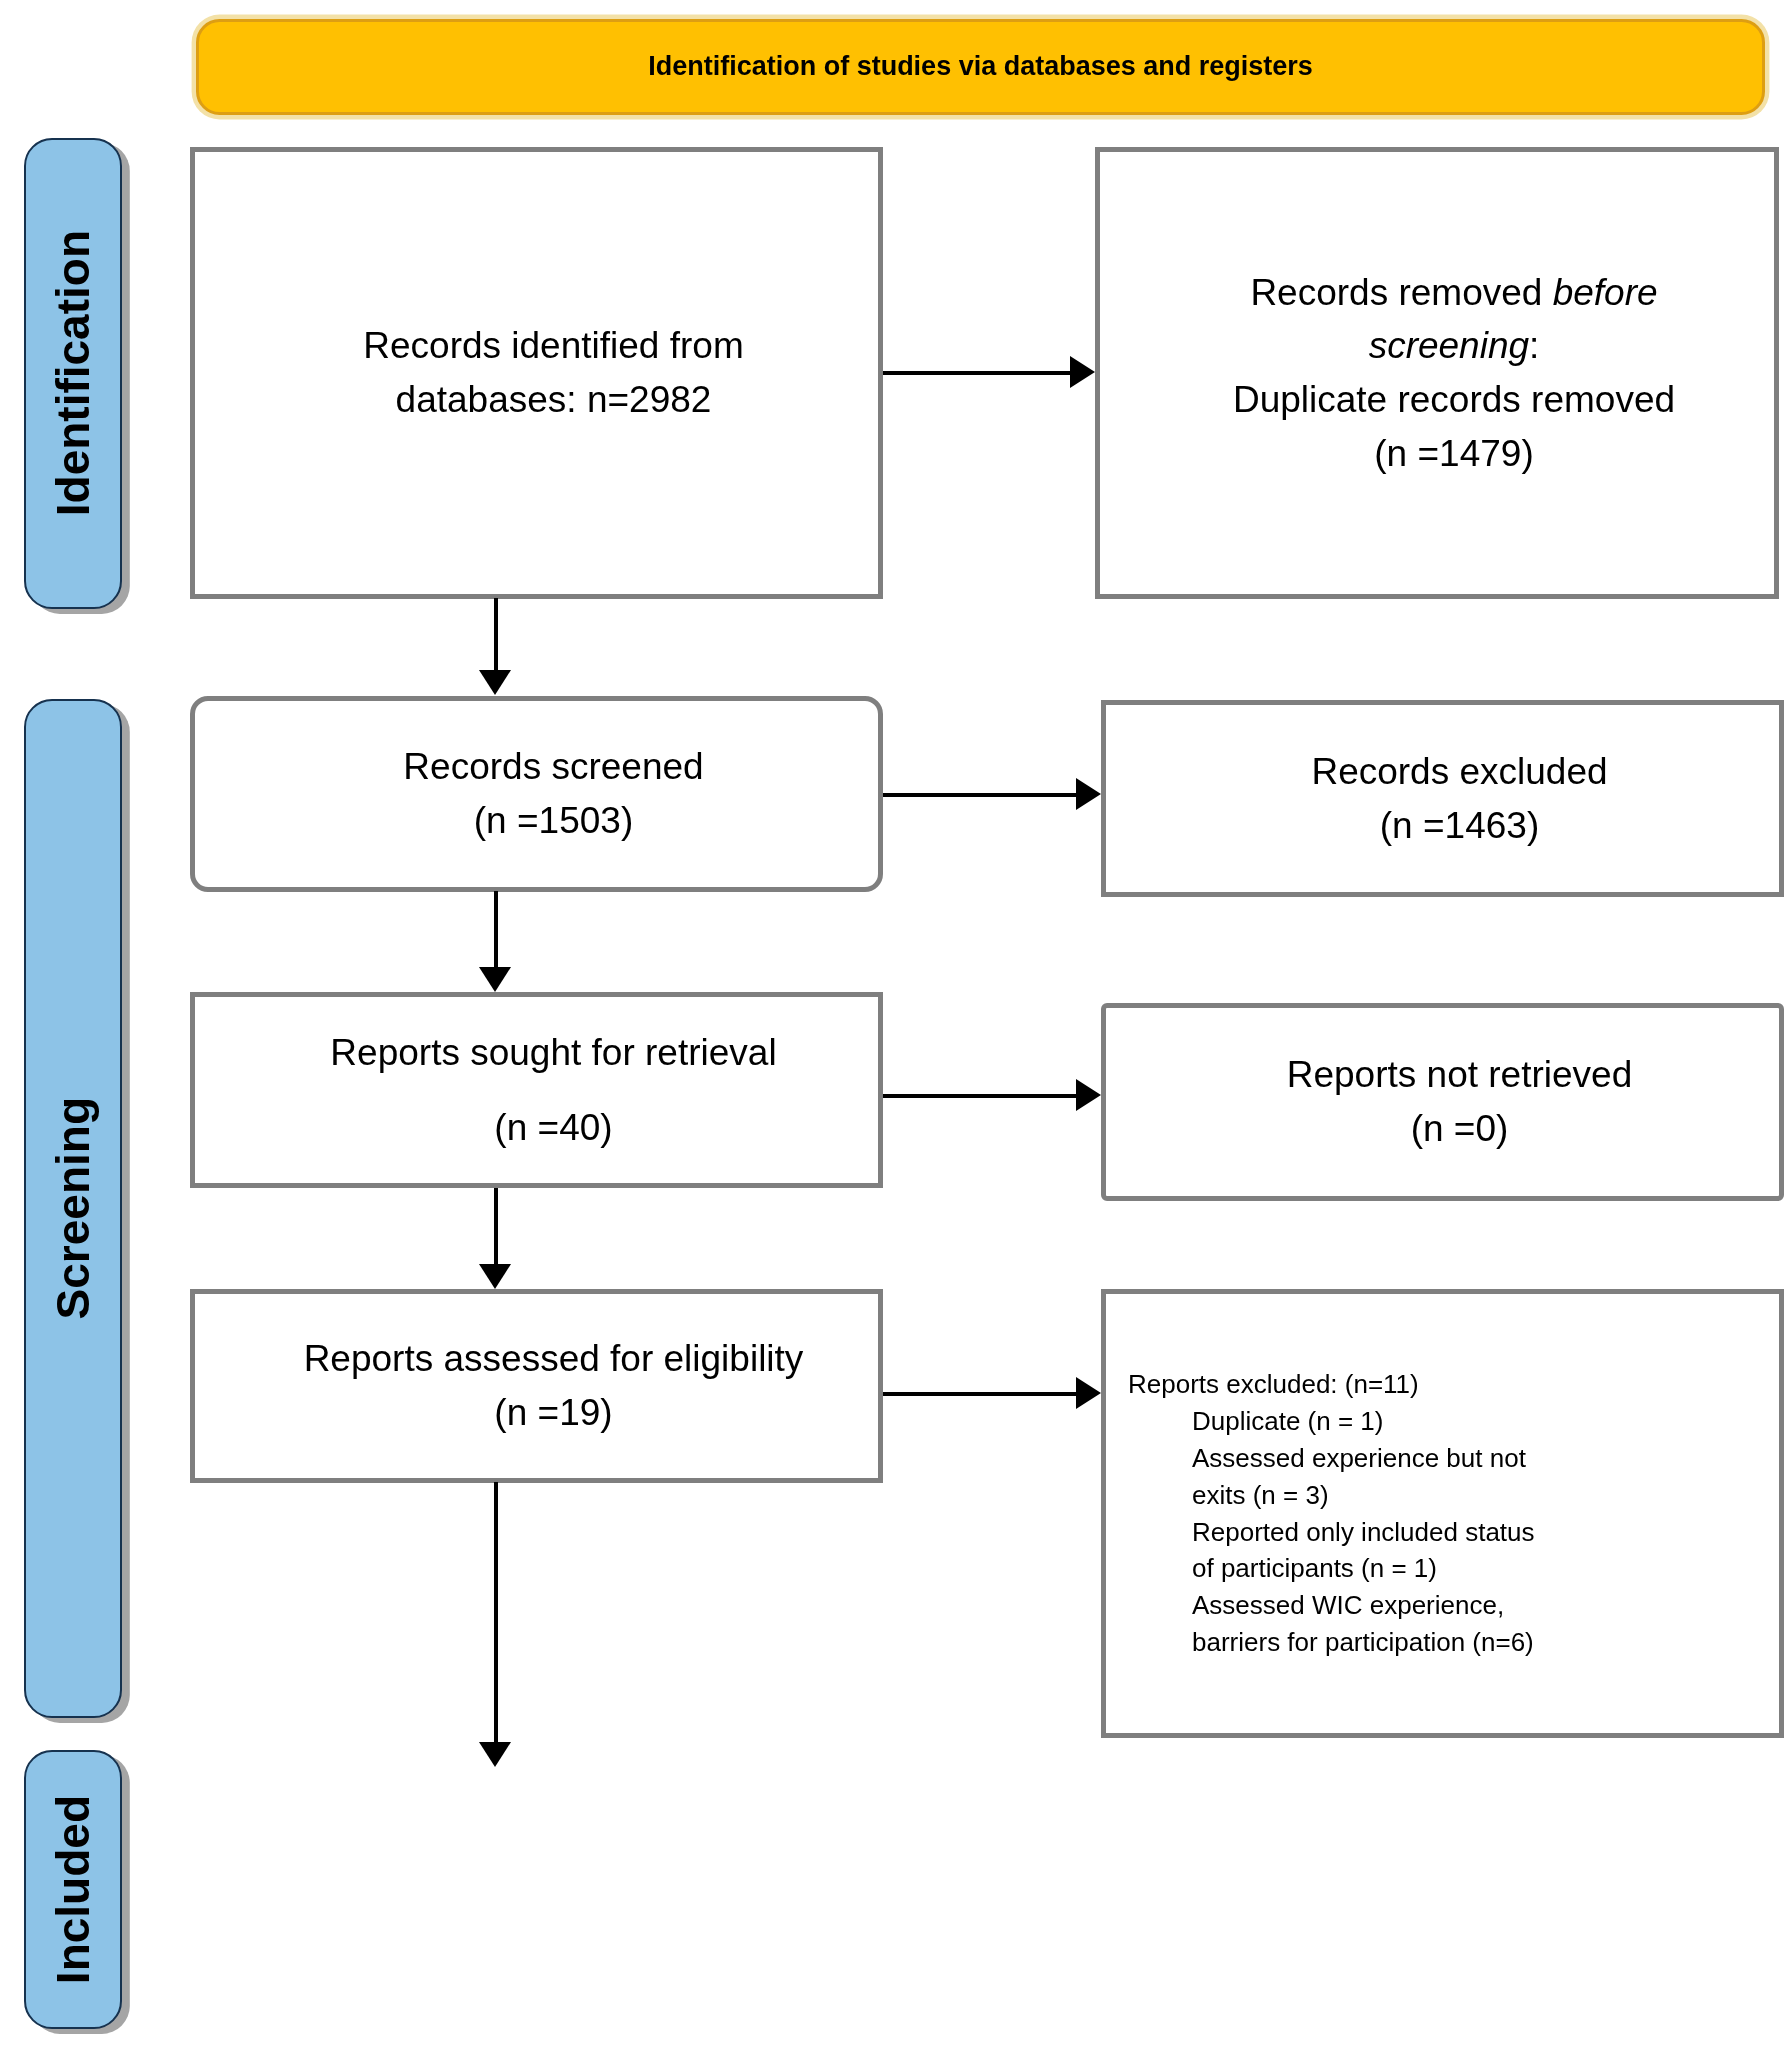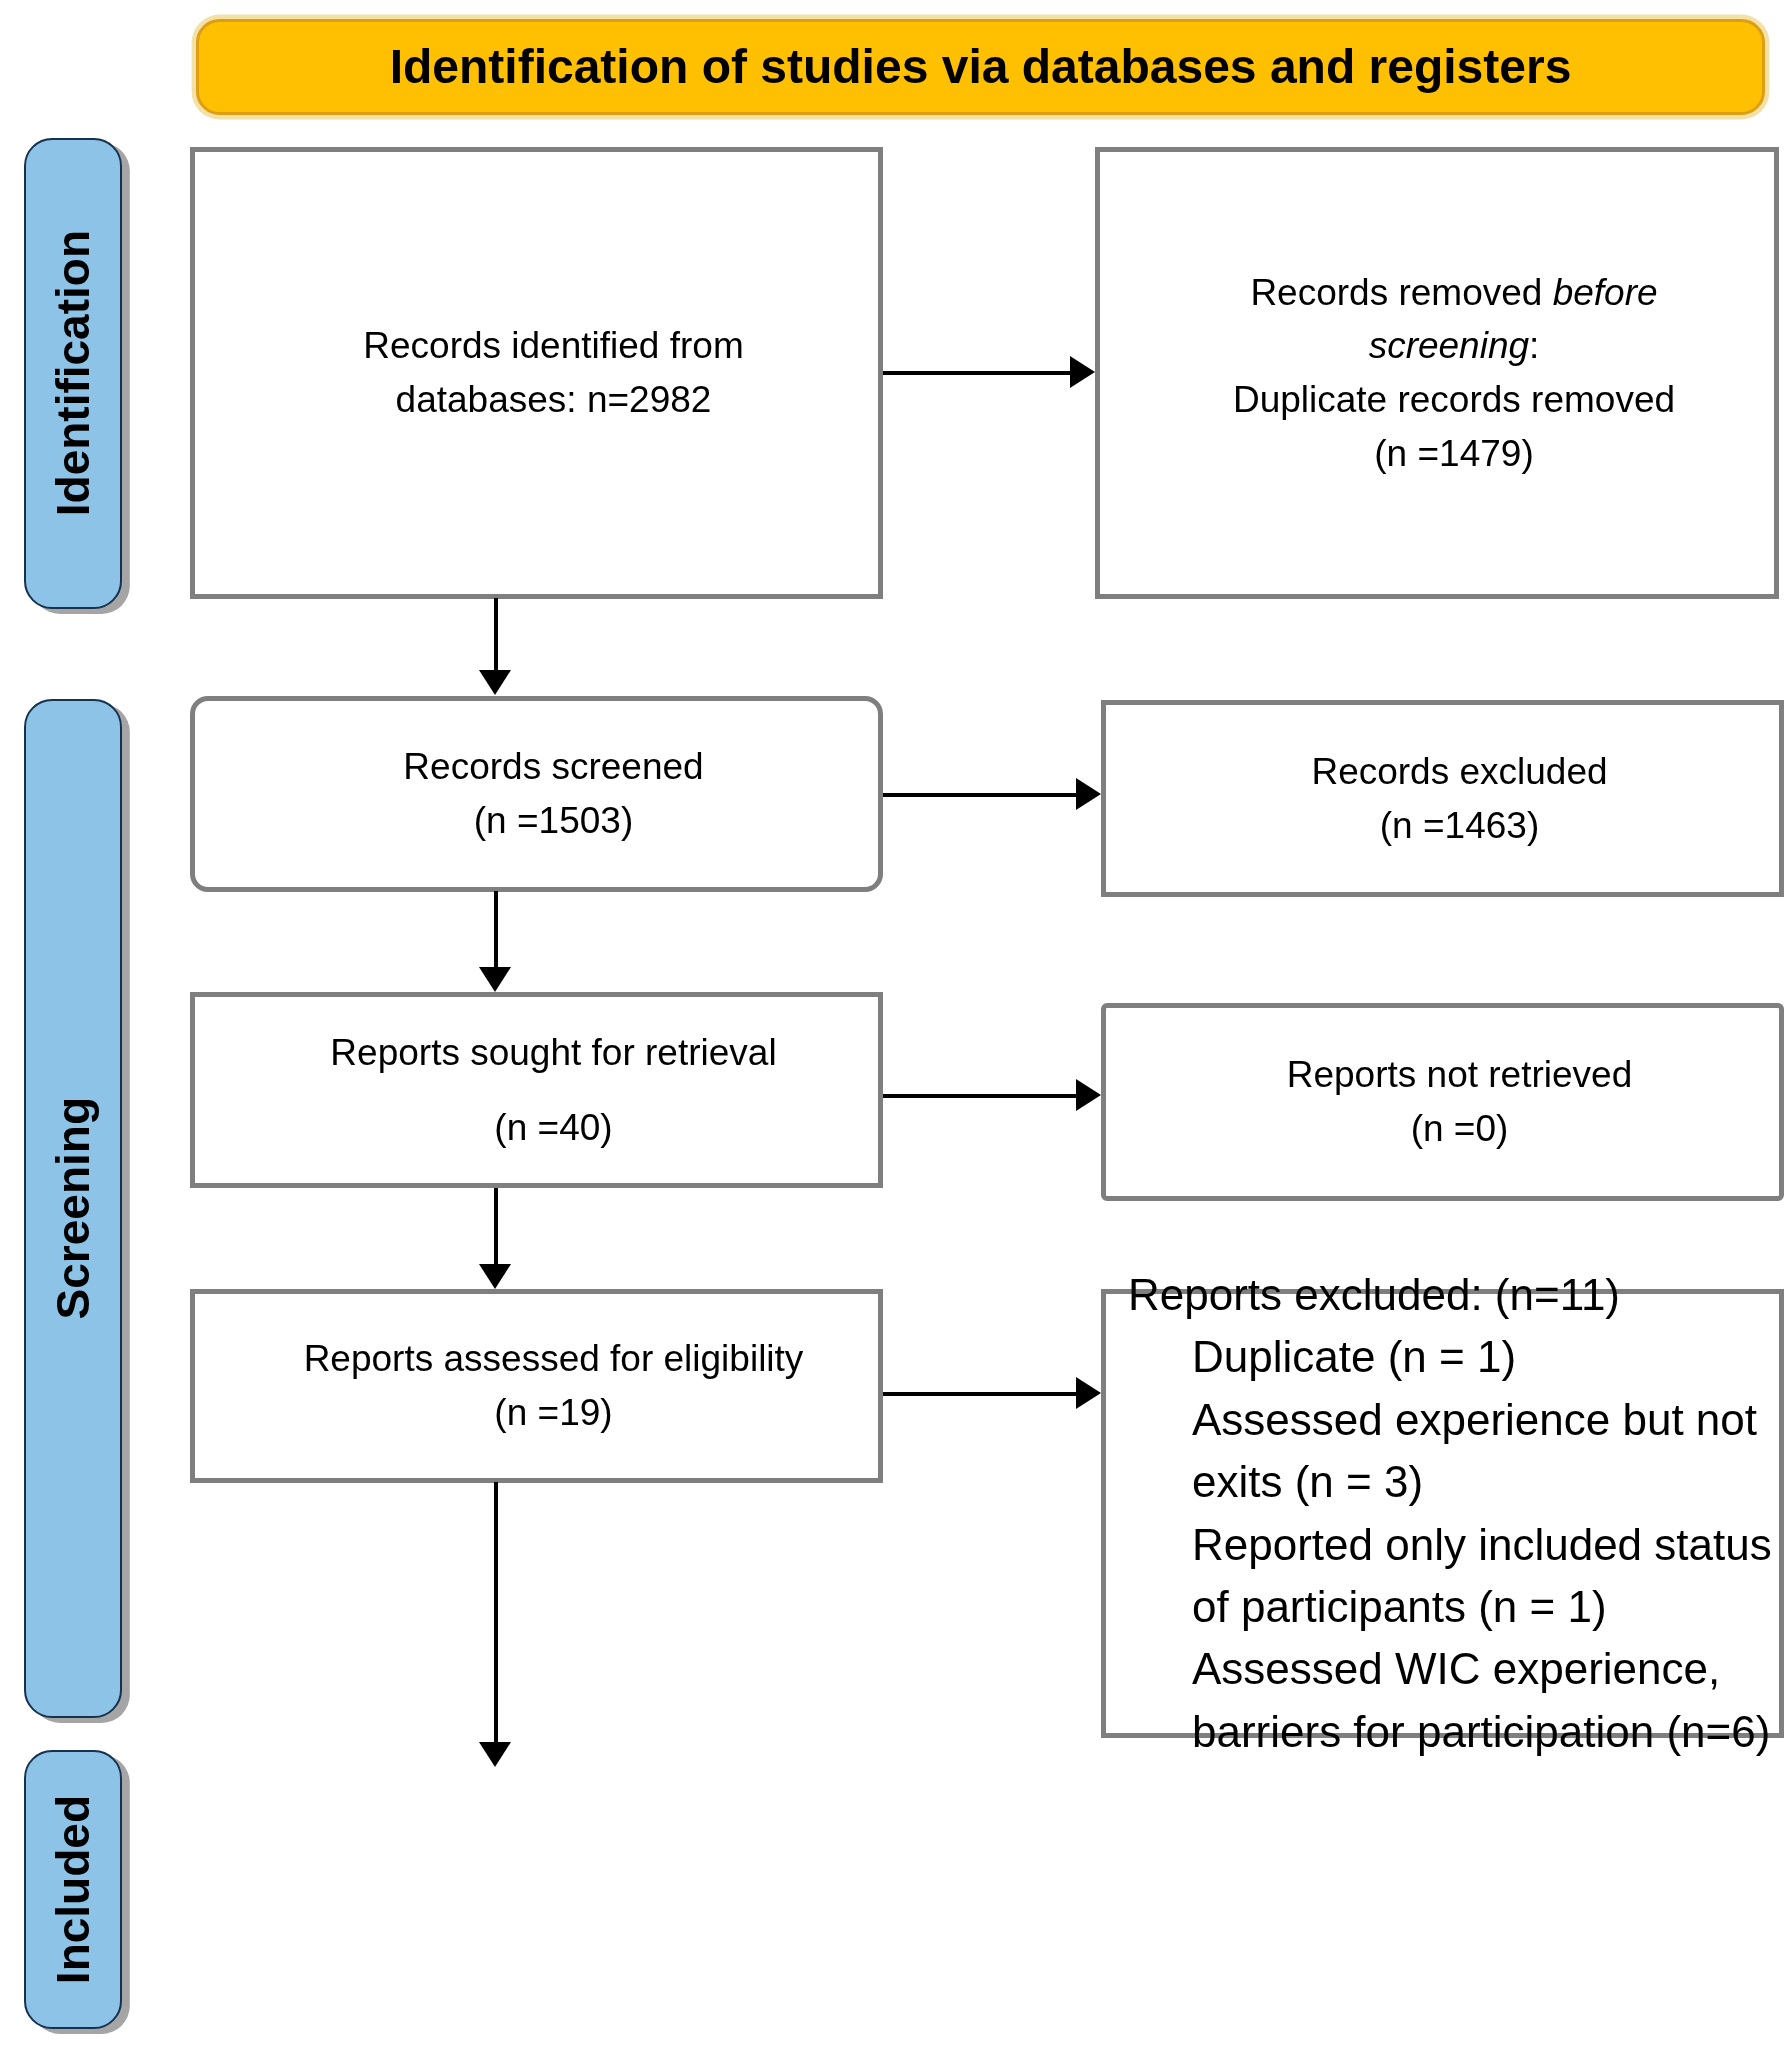--- a/index.html
+++ b/index.html
@@ -15,21 +15,21 @@
   }
 
   
   .banner {
     position:absolute; left:196px; top:18.6px; width:1569px; height:96px;
     background:var(--banner-fill);
     border:3.4px solid var(--banner-border);
     box-shadow:0 0 0 4.4px var(--banner-glow);
     border-radius:23.5px;
     display:flex; align-items:center; justify-content:center;
-    font-size:48px; font-weight:bold; text-align:center;
+    font-size:27px; font-weight:bold; text-align:center;
   }
 
   
   .stage {
     position:absolute; left:24.4px; width:98px;
     background:var(--stage-fill);
     border:2.9px solid var(--stage-border);
     border-radius:28px;
     box-shadow:7.8px 4.9px 0 0 var(--stage-shadow);
     display:flex; align-items:center; justify-content:center;
@@ -53,21 +53,21 @@
   .box-identified       { left:190px;  top:147px;  width:693px; height:452px; }
   .box-removed          { left:1095px; top:147px;  width:684px; height:452px; }
   .box-screened         { left:190px;  top:696px; width:693px; height:196px;border-radius:18px; }
   .box-records-excluded { left:1101px; top:700px; width:683px; height:197px; }
   .box-sought           { left:190px;  top:992px; width:693px; height:196px;gap:21px; }
   .box-not-retrieved    { left:1101px; top:1003px; width:683px; height:198px;border-radius:6px; }
   .box-assessed         { left:190px;  top:1289px; width:693px; height:194px; }
   .box-reports-excluded {
     left:1101px; top:1289px; width:683px; height:449px;
     align-items:flex-start; justify-content:center; text-align:left;
-    font-size:44px; line-height:1.42; padding:14.7px 9.8px 14.7px 22px;
+    font-size:26px; line-height:1.42; padding:14.7px 9.8px 14.7px 22px;
   }
   .box-reports-excluded .indent { padding-left:64px; }
   .box-included         { left:190px;  top:1767px; width:678px; height:253px; }
   em { font-style:italic; }
 
   
   .arrow-h { position:absolute; height:33px; }
   .arrow-h::before {
     content:""; position:absolute; left:0; right:21.5px; top:50%; margin-top:-2px;
     height:4.4px; background:var(--arrow-color);

